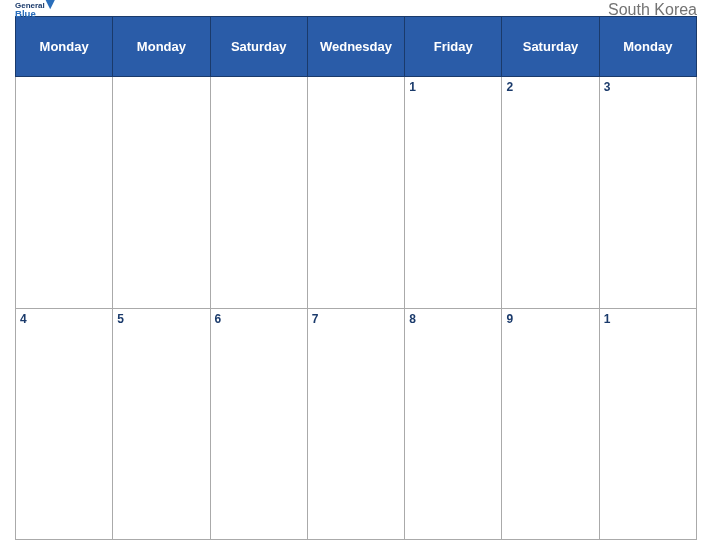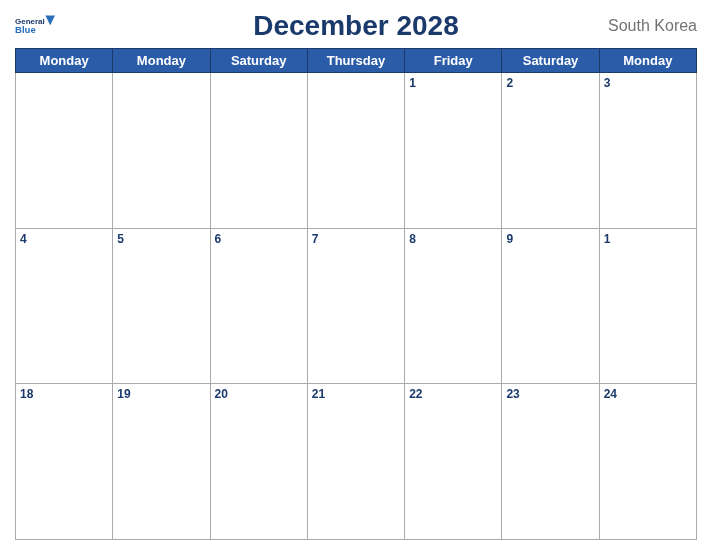--- a/index.html
+++ b/index.html
@@ -49,21 +49,21 @@
     }
     .calendar {
       width: 100%;
       border-collapse: collapse;
       flex: 1;
     }
     .calendar th {
       background-color: #2a5ca8;
       color: #fff;
       text-align: center;
-      padding: 4px 2px;
+      padding: 22px 2px;
       font-size: 14px;
       border: 1px solid #1a3a6b;
     }
     .calendar td {
       border: 1px solid #aaa;
       vertical-align: top;
       padding: 3px 4px;
       width: calc(100% / 7);
       height: 72px;
       background: #fff;
@@ -91,31 +91,30 @@
 <body>
 
 <div class="header">
   <div class="logo">
     <svg class="logo-icon" viewBox="0 0 50 30" xmlns="http://www.w3.org/2000/svg">
       <text x="0" y="12" font-size="10" fill="#1a3a6b" font-weight="bold" font-family="Arial">General</text>
       <text x="0" y="24" font-size="12" fill="#2a6ebb" font-weight="bold" font-family="Arial">Blue</text>
       <polygon points="38,2 50,2 44,14" fill="#2a6ebb"></polygon>
     </svg>
   </div>
-  <h1 class="calendar-title">December 2028</h1>
   <div class="country-label">South Korea</div>
 </div>
 
 <table class="calendar">
   <thead>
     <tr class="header-row">
       <th>Monday</th>
       <th>Monday</th>
       <th>Saturday</th>
-      <th>Thursday</th>
+      <th>Wednesday</th>
       <th>Friday</th>
       <th>Saturday</th>
       <th>Monday</th>
     </tr>
   </thead>
   <tbody id="calendar-body">
   <tr>
         <td class="empty-cell"></td>
         <td class="empty-cell"></td>
         <td class="empty-cell"></td>
@@ -146,37 +145,14 @@
         <td>
           <span class="day-number">8</span>
         </td>
         <td>
           <span class="day-number">9</span>
         </td>
         <td>
           <span class="day-number">1</span>
         </td>
       </tr>
-      <tr>
-        <td>
-          <span class="day-number">18</span>
-        </td>
-        <td>
-          <span class="day-number">19</span>
-        </td>
-        <td>
-          <span class="day-number">20</span>
-        </td>
-        <td>
-          <span class="day-number">21</span>
-        </td>
-        <td>
-          <span class="day-number">22</span>
-        </td>
-        <td>
-          <span class="day-number">23</span>
-        </td>
-        <td>
-          <span class="day-number">24</span>
-        </td>
-      </tr>
     </tbody>
 </table>
 
 </body></html>

